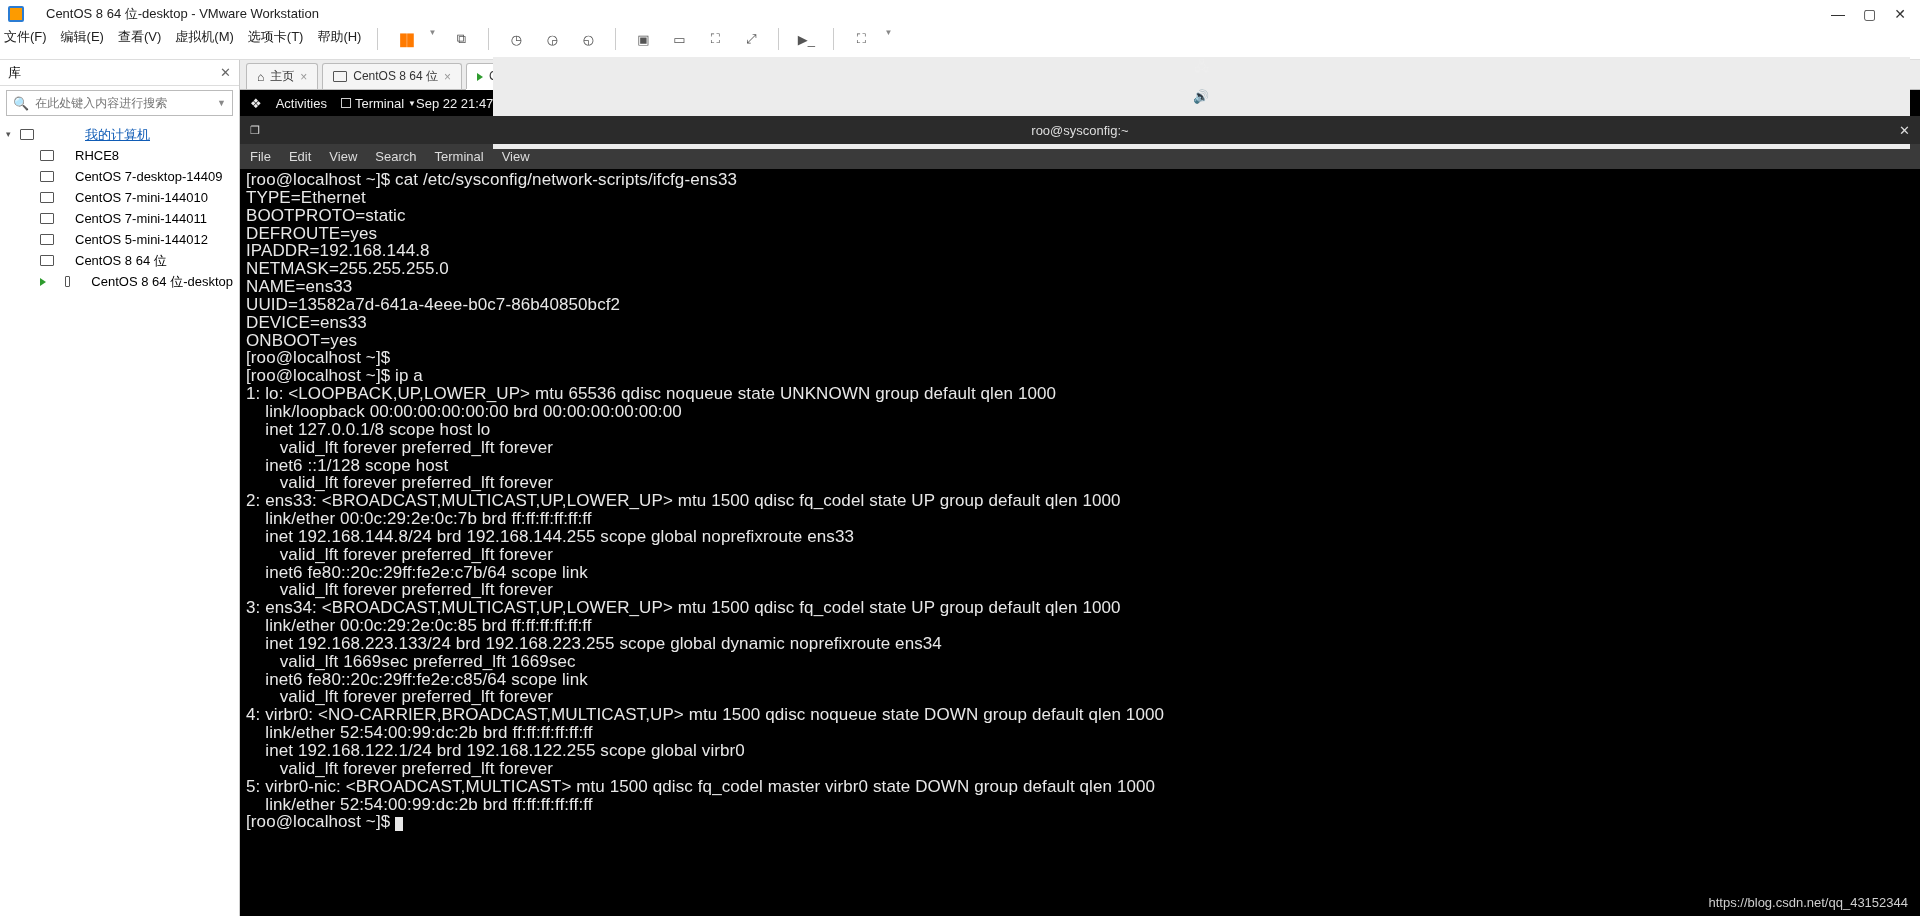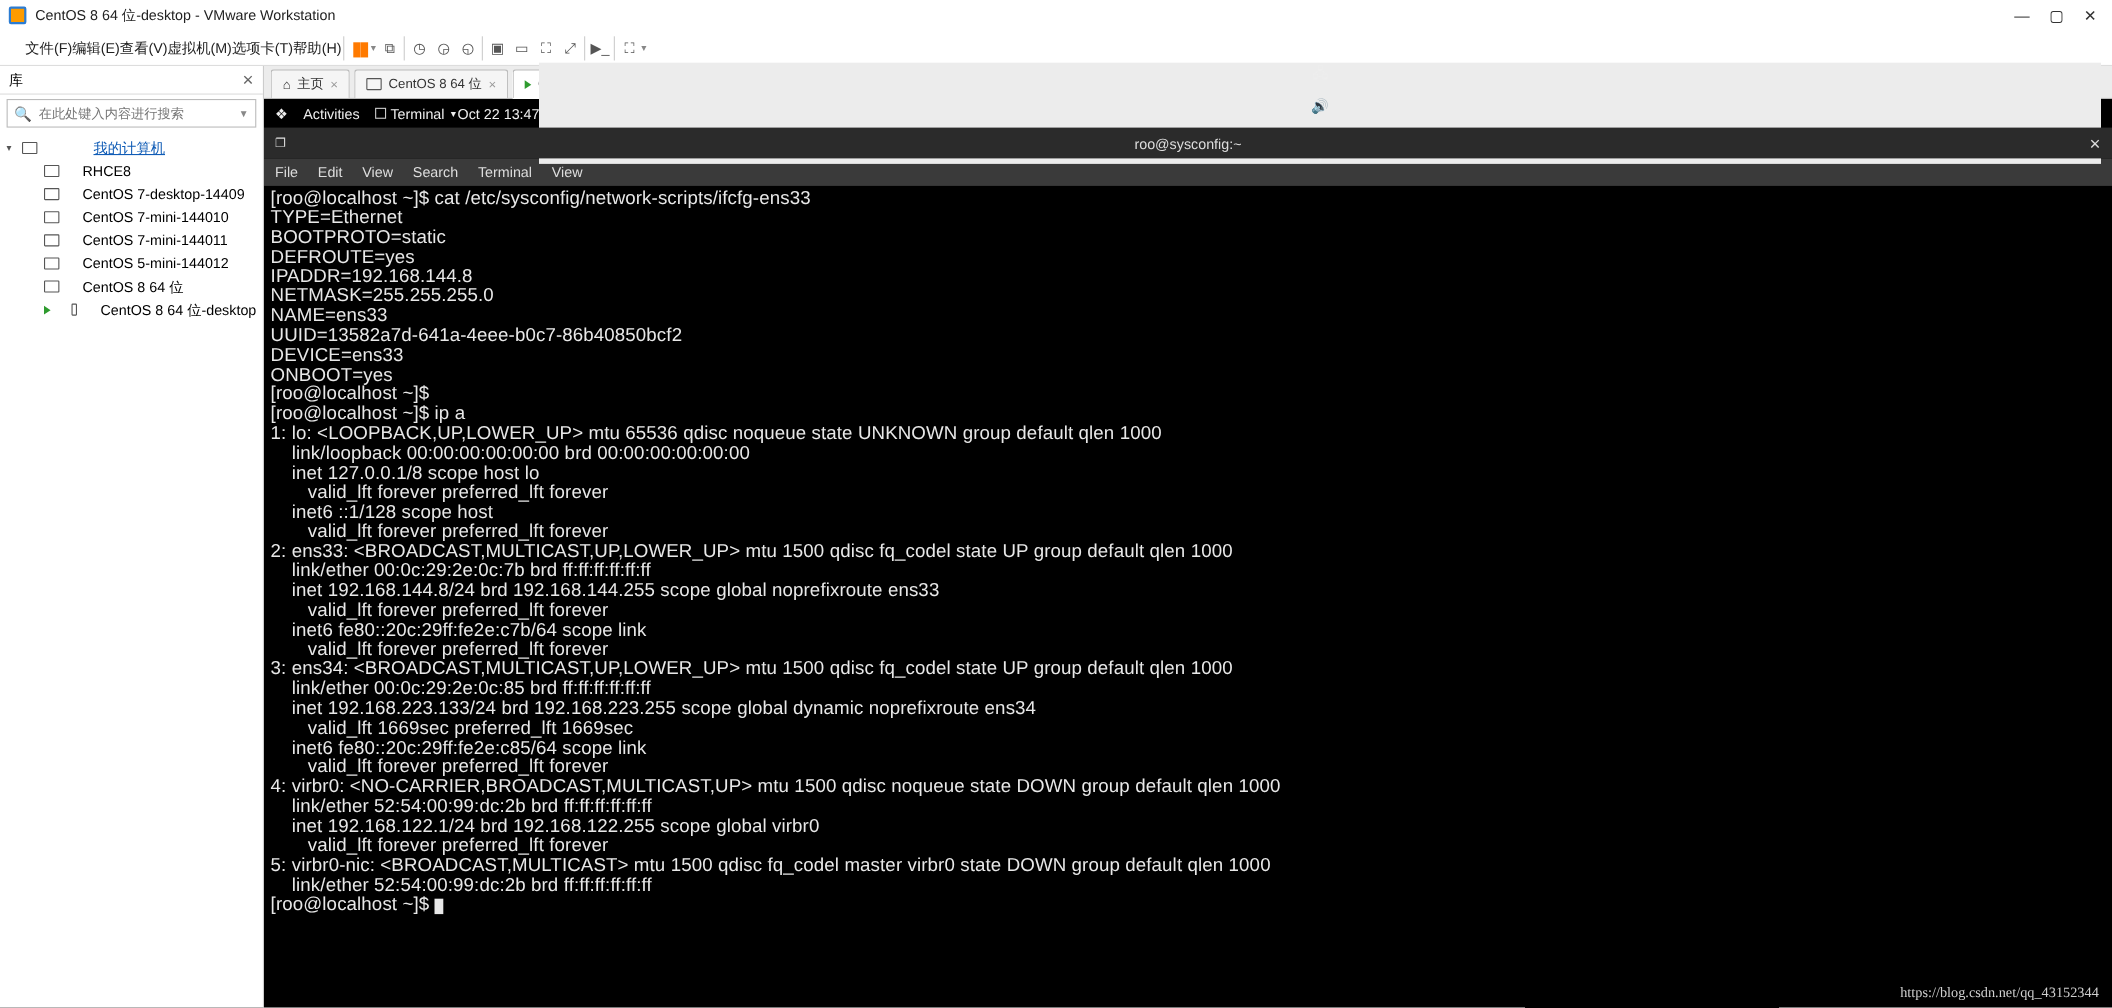--- a/index.html
+++ b/index.html
@@ -1,26 +1,26 @@
 <!DOCTYPE html>
 <html><head>
 <meta charset="utf-8">
 <style>
 * { margin:0; padding:0; box-sizing:border-box; font-family:"Microsoft YaHei","Segoe UI",sans-serif; }
 body { width:1920px; height:916px; background:#fff; overflow:hidden; position:relative; font-size:13px; }
 
 
-.title-bar { height:28px; display:flex; align-items:center; padding:0 8px; background:#fff; }
+.title-bar { height:28px; display:flex; align-items:center; padding:0 8px; background:#fff;gap:14px; }
 .title-bar .app-icon { width:16px; height:16px; background:#fd9b00; border:2px solid #2b7cd3; border-radius:2px; margin-right:8px; }
 .title-bar .title { flex:1; color:#222; }
 .win-ctrl { display:flex; gap:18px; padding-right:6px; }
 .win-ctrl span { font-size:14px; color:#333; cursor:pointer; }
 
 
-.menu-bar { height:32px; display:flex; align-items:center; padding:0 23px; gap:0; border-bottom:1px solid #ddd; }
+.menu-bar { height:32px; display:flex; padding:0 4px; gap:14px; border-bottom:1px solid #ddd; }
 .menu-bar .mi { color:#222; cursor:pointer; }
 .menu-sep { width:1px; height:22px; background:#ccc; margin:0 2px; }
 .tb-btn { width:22px; height:22px; display:inline-flex; align-items:center; justify-content:center; color:#555; }
 .pause-btn { color:#ff7a00; font-size:18px; letter-spacing:-3px; }
 .dd { font-size:8px; color:#888; margin-left:-2px; }
 
 
 .main { display:flex; height:calc(100% - 60px); }
 
 
@@ -61,21 +61,21 @@
 .sq { width:10px;height:10px;border:1px solid #ccc;display:inline-block; }
 
 .term-title { height:28px; background:#2b2b2b; color:#ddd; display:flex; align-items:center; justify-content:center; position:relative; font-family:"Segoe UI"; font-size:13px; }
 .term-title .tx { position:absolute; right:10px; cursor:pointer; }
 .term-title .restore { position:absolute; left:10px; font-size:11px; }
 .term-menu { height:25px; background:#3a3a3a; display:flex; align-items:center; gap:18px; padding:0 10px; color:#ddd; font-family:"Segoe UI"; font-size:13px; }
 .term-body { padding:2px 6px; white-space:pre; line-height:1.05; font-size:17px; letter-spacing:0.1px; color:#e8e8e8; }
 .cursor { display:inline-block; width:8px; height:14px; background:#e8e8e8; vertical-align:text-bottom; }
 
 
-.watermark { position:absolute; right:12px; bottom:6px; color:#cfcfcf; font-size:13px; font-family:Liberation Serif, serif;margin-left:44px; }
+.watermark { position:absolute; right:12px; bottom:6px; color:#cfcfcf; font-size:13px; font-family:Liberation Sans, sans-serif;margin-left:44px; }
 </style>
 </head>
 <body>
 
 <div class="title-bar">
   <span class="app-icon"></span>
   <span class="title">CentOS 8 64 位-desktop - VMware Workstation</span>
   <div class="win-ctrl">
     <span>—</span>
     <span>▢</span>
@@ -183,21 +183,21 @@
       <div class="gnome-top">
         <div class="left">
           <span>❖</span>
           <span>Activities</span>
           <span class="app">
               <span class="sq"></span>
               <span>Terminal</span>
               <span class="tri">▼</span>
             </span>
         </div>
-        <div>Oct 22  13:47</div>
+        <div>Sep 22  21:47</div>
         <div class="right">
           <span>🖧</span>
           <span>🔊</span>
           <span>⏻</span>
           <span class="tri">▼</span>
         </div>
       </div>
 
       <div class="term-title">
         <span class="restore">❐</span>

